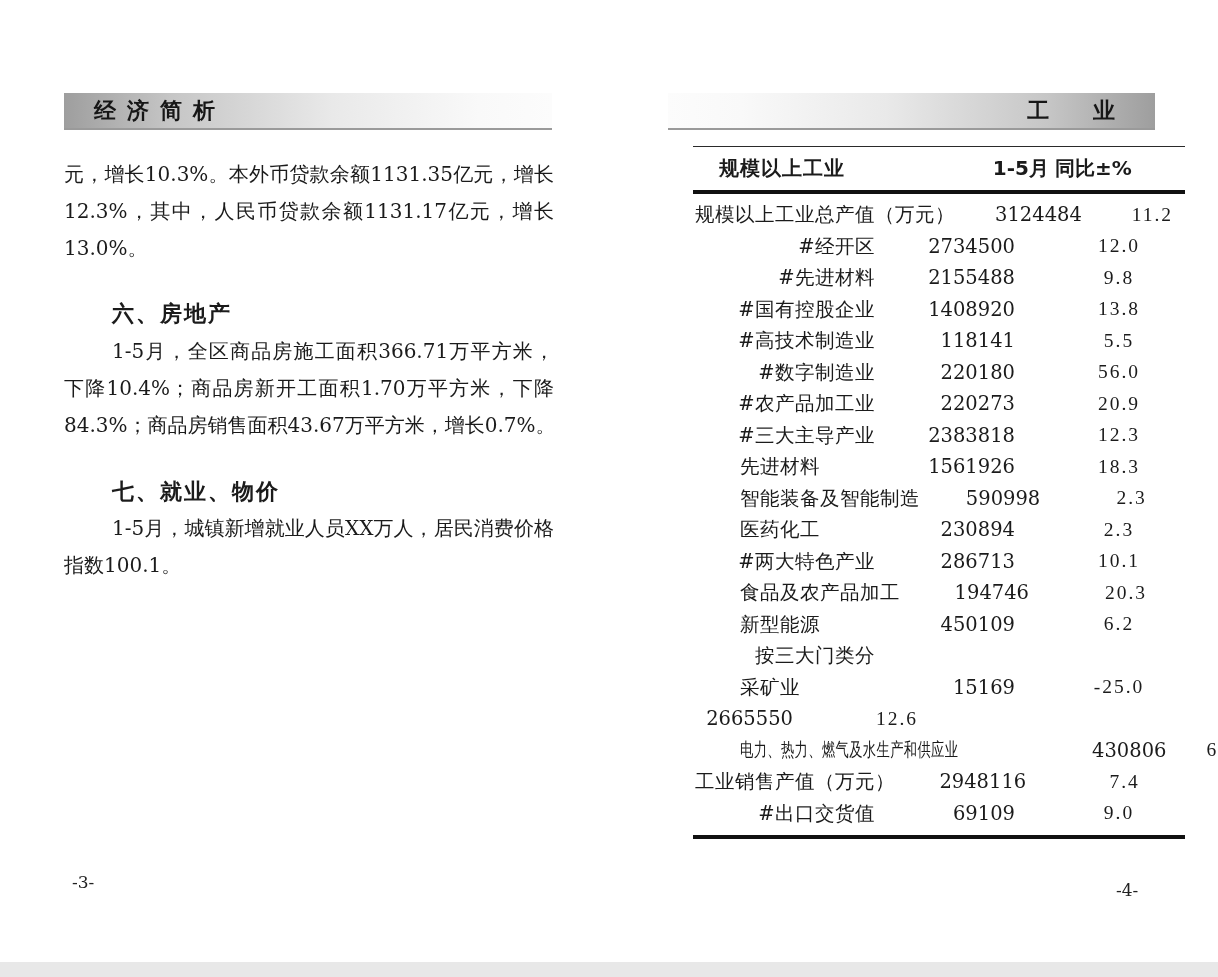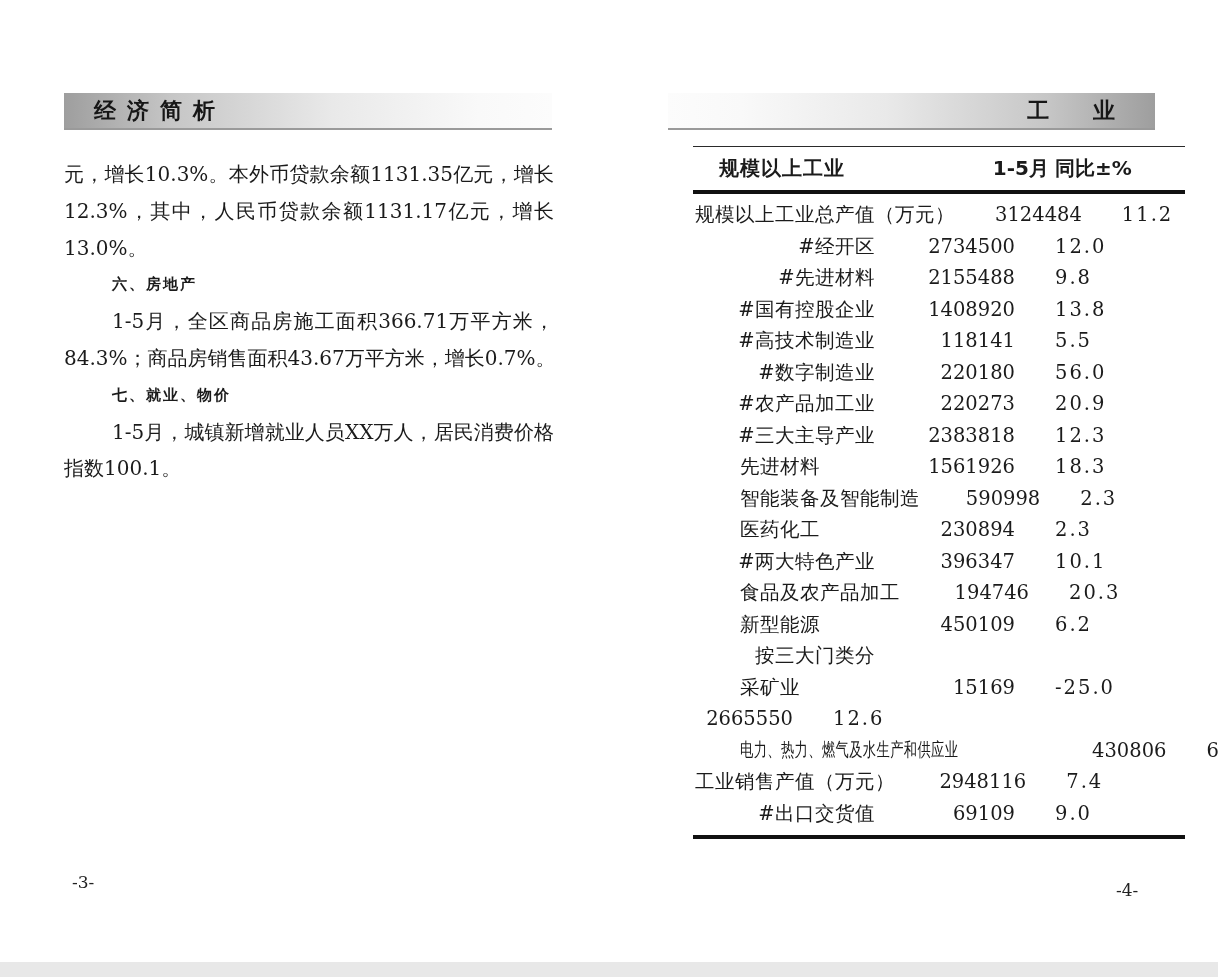--- a/index.html
+++ b/index.html
@@ -27,21 +27,21 @@
   }
   .bar-left .bar-title{padding-left:30px;letter-spacing:11px;text-align:left;}
   .bar-right .bar-title{padding-right:22px;letter-spacing:18px;text-align:right;}
   
   .left-text{position:absolute;left:64px;top:156px;width:490px;font-size:20px;}
   .tline{height:36.8px;line-height:36.8px;white-space:nowrap;}
   .tline.just{white-space:normal;text-align:justify;text-align-last:justify;overflow:hidden;}
   .tline.pl48{padding-left:48px;}
   .tline.heading{
     font-family:"DejaVu Sans","Liberation Sans",sans-serif;
-    font-weight:700;font-size:15px;letter-spacing:2px;
+    font-weight:700;font-size:22px;letter-spacing:2px;margin-top:30px;
   }
   
   .pagenum{position:absolute;font-size:17px;color:#222;}
   .pagenum-left{left:72px;top:872px;}
   .pagenum-right{left:1116px;top:880px;}
   
   .itable{position:absolute;left:693px;top:146px;width:492px;}
   .thead{
     display:flex;align-items:center;height:43px;
     border-top:1px solid #2a2a2a;border-bottom:4px solid #111;
@@ -51,38 +51,39 @@
   .thc1{flex:1;padding-left:26px;letter-spacing:1px;}
   .thc2{width:104px;text-align:right;padding-right:6px;}
   .thc3{width:128px;text-align:left;padding-right:2px;}
   .tbody{padding:5px 0 6px 0;border-bottom:4px solid #111;}
   .trow{display:flex;align-items:center;height:31.5px;font-size:19.5px;gap:40px;}
   .tlabel{flex:1;white-space:nowrap;letter-spacing:0.5px;}
   .ind0{padding-left:2px;}
   .ind1{padding-left:22px;text-align:right;}
   .ind2{padding-left:47px;}
   .tval{width:100px;text-align:right;white-space:nowrap;}
-  .tpct{width:128px;text-align:left;padding-right:2px;letter-spacing:2px;white-space:nowrap;}
+  .tpct{width:128px;text-align:center;padding-right:2px;letter-spacing:2px;white-space:nowrap;font-family:Liberation Serif, serif;}
   .squeeze{display:inline-block;transform:scaleX(0.70);transform-origin:left center;font-size:19px;}
 </style>
 </head>
 <body>
 
 <div class="canvas">
 
   <div class="bar bar-left">
     <span class="bar-title">经济简析</span>
   </div>
 
   <div class="left-text">
     <div class="tline just">元，增长10.3%。本外币贷款余额1131.35亿元，增长</div>
     <div class="tline just">12.3%，其中，人民币贷款余额1131.17亿元，增长</div>
     <div class="tline">13.0%。</div>
     <div class="tline heading pl48">六、房地产</div>
     <div class="tline just pl48">1-5月，全区商品房施工面积366.71万平方米，同比</div>
+    <div class="tline just">下降10.4%；商品房新开工面积1.70万平方米，下降</div>
     <div class="tline">84.3%；商品房销售面积43.67万平方米，增长0.7%。</div>
     <div class="tline heading pl48">七、就业、物价</div>
     <div class="tline just pl48">1-5月，城镇新增就业人员XX万人，居民消费价格</div>
     <div class="tline">指数100.1。</div>
   </div>
 
   <div class="pagenum pagenum-left">-3-</div>
 
   <div class="bar bar-right">
     <span class="bar-title">工 业</span>
@@ -146,21 +147,21 @@
         <div class="tval">590998</div>
         <div class="tpct">2.3</div>
       </div>
       <div class="trow">
         <div class="tlabel ind2">医药化工</div>
         <div class="tval">230894</div>
         <div class="tpct">2.3</div>
       </div>
       <div class="trow">
         <div class="tlabel ind1">#两大特色产业</div>
-        <div class="tval">396347</div>
+        <div class="tval">286713</div>
         <div class="tpct">10.1</div>
       </div>
       <div class="trow">
         <div class="tlabel ind2">食品及农产品加工</div>
         <div class="tval">194746</div>
         <div class="tpct">20.3</div>
       </div>
       <div class="trow">
         <div class="tlabel ind2">新型能源</div>
         <div class="tval">450109</div>

